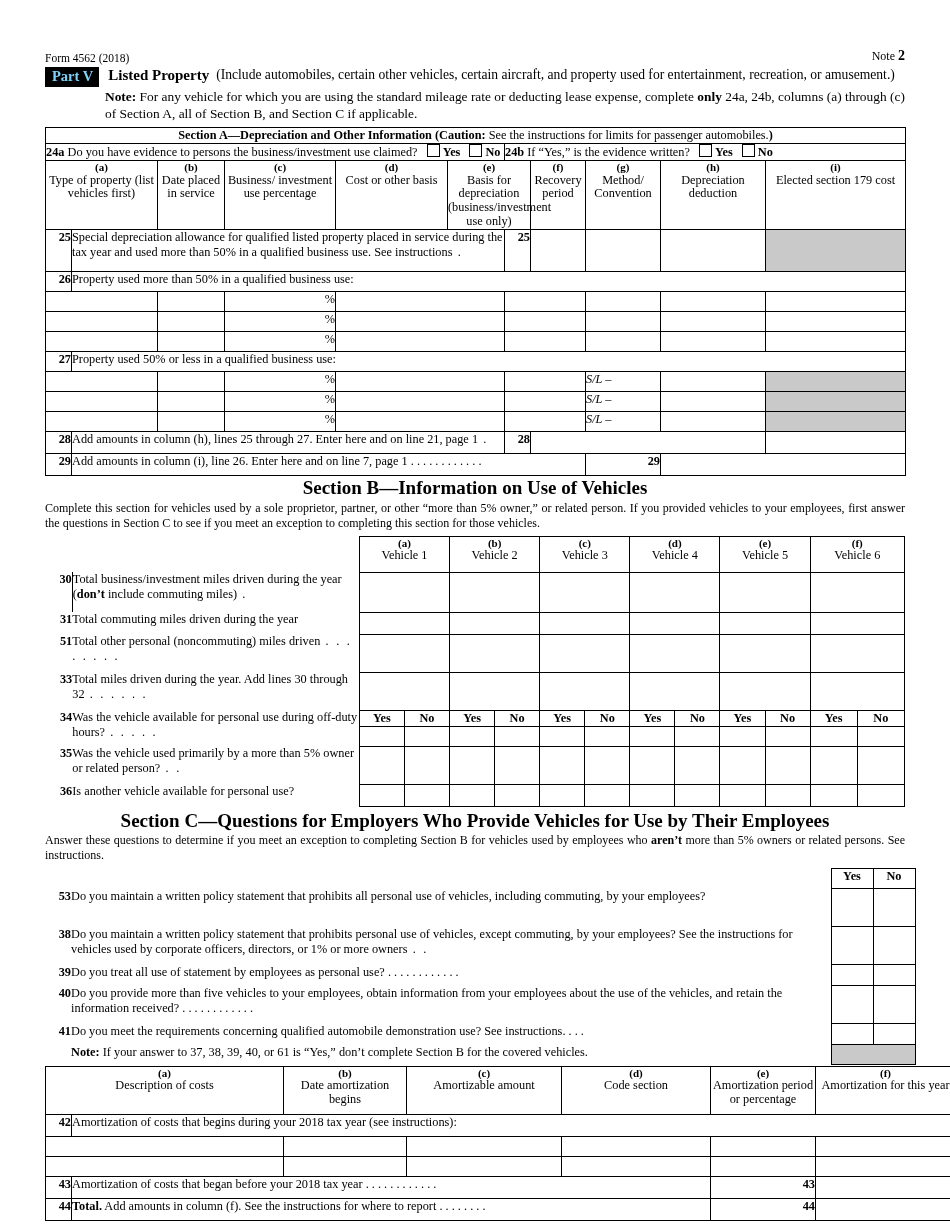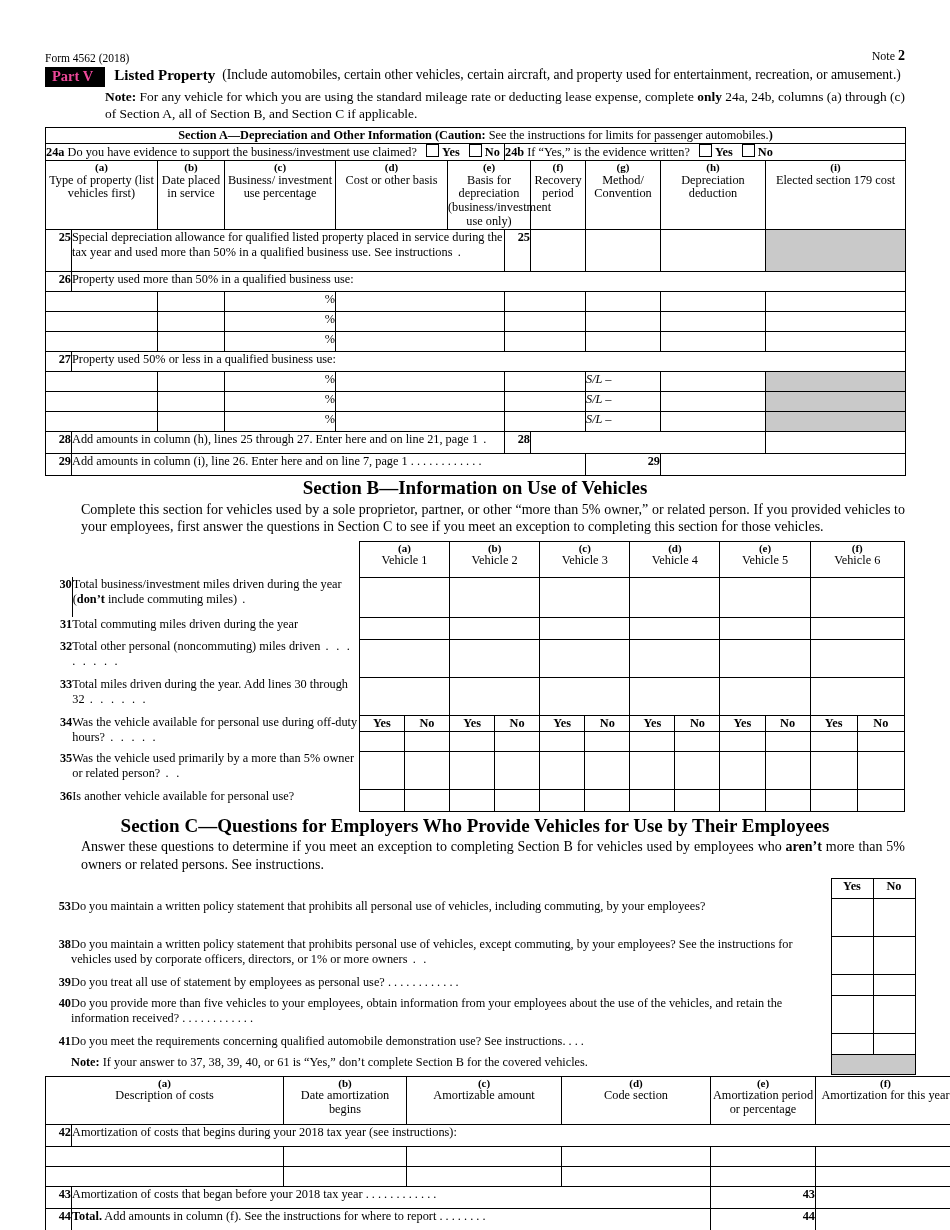--- a/index.html
+++ b/index.html
@@ -27,24 +27,24 @@
     font-size: 11.5px;
     margin-bottom: 3px;
   }
   .hdr .right { font-size: 12px; }
   .hdr .right b { font-size: 14px; }
 
   
   .partrow { display: flex; align-items: flex-start; }
   .partbox {
     background: #000;
-    color: #ec4899;
+    color: #7dd3fc;
     font-weight: bold;
     font-size: 14.5px;
-    padding: 1px 12px 2px 7px;
+    padding: 1px 6px 2px 7px;
     margin-right: 9px;
     line-height: 1.18;
     white-space: nowrap;
   }
   .parttitle {
     font-weight: bold;
     font-size: 15px;
     white-space: nowrap;
     margin-right: 7px;
   }
@@ -114,25 +114,24 @@
     width: 11px;
     height: 11px;
     border: 1px solid #000;
     vertical-align: -1px;
     margin: 0 3px 0 6px;
     background: #fff;
   }
   .dots { letter-spacing: 2.2px; }
 
   .bodytext {
-    font-size: 14px;
+    font-size: 12px;
     line-height: 1.25;
     text-align: justify;
     padding: 3px 0 3px 0;
-    margin-left: 36px;
   }
   .h22 { height: 22px; }
   .h20 { height: 20px; }
 </style>
 </head>
 <body>
 
 <div class="page">
 
   <div class="hdr">
@@ -170,21 +169,21 @@
     </colgroup>
     <tbody>
         <tr>
       <td colspan="12" class="sectionhead" style="border-left:1px solid #000;border-right:1px solid #000;">
         <span>Section A—Depreciation and Other Information (</span><span class="norm"><b>Caution:</b><span> See the instructions for limits for passenger automobiles.</span></span><span>)</span>
       </td>
     </tr>
     <tr>
       <td colspan="7" class="lblcell">
         <b>24a</b>
-        <span>Do you have evidence to support the business/investment use claimed?</span>
+        <span>Do you have evidence to persons the business/investment use claimed?</span>
         <span class="chk"></span><b>Yes</b>
         <span class="chk"></span><b>No</b>
       </td>
       <td colspan="5" class="lblcell">
         <b>24b</b>
         <span>If “Yes,” is the evidence written?</span>
         <span class="chk"></span><b>Yes</b>
         <span class="chk"></span><b>No</b>
       </td>
     </tr>
@@ -398,21 +397,21 @@
       <td class="numlbl mid" style="border:0">31</td>
       <td class="lblcell mid" style="border:0">Total commuting miles driven during the year</td>
       <td colspan="2"></td>
       <td colspan="2"></td>
       <td colspan="2"></td>
       <td colspan="2"></td>
       <td colspan="2"></td>
       <td colspan="2"></td>
     </tr>
     <tr style="height:38px">
-      <td class="numlbl mid" style="border:0">32</td>
+      <td class="numlbl mid" style="border:0">51</td>
       <td class="lblcell mid" style="border:0">
         <span>Total  other  personal  (noncommuting) miles driven</span><span class="dots"> .    .    .    .    .    .    .    .</span>
       </td>
       <td colspan="2"></td>
       <td colspan="2"></td>
       <td colspan="2"></td>
       <td colspan="2"></td>
       <td colspan="2"></td>
       <td colspan="2"></td>
     </tr>

